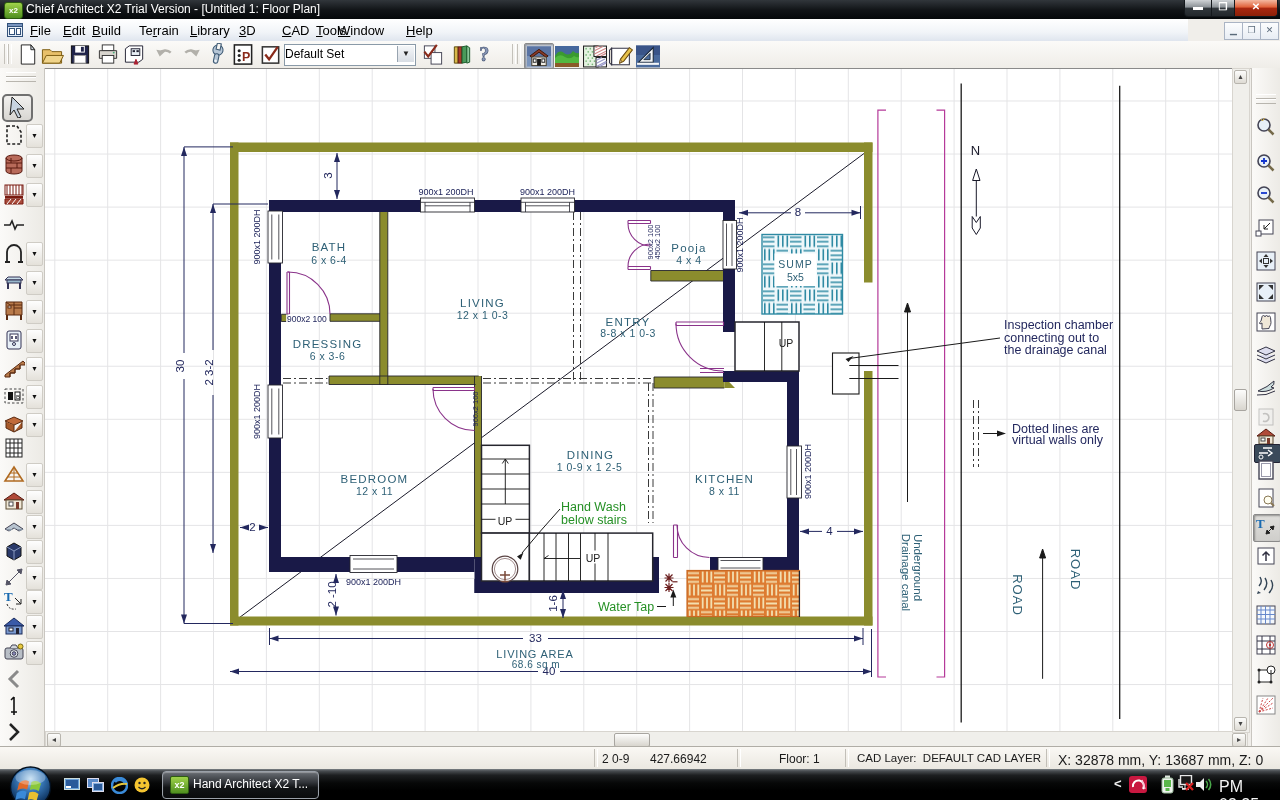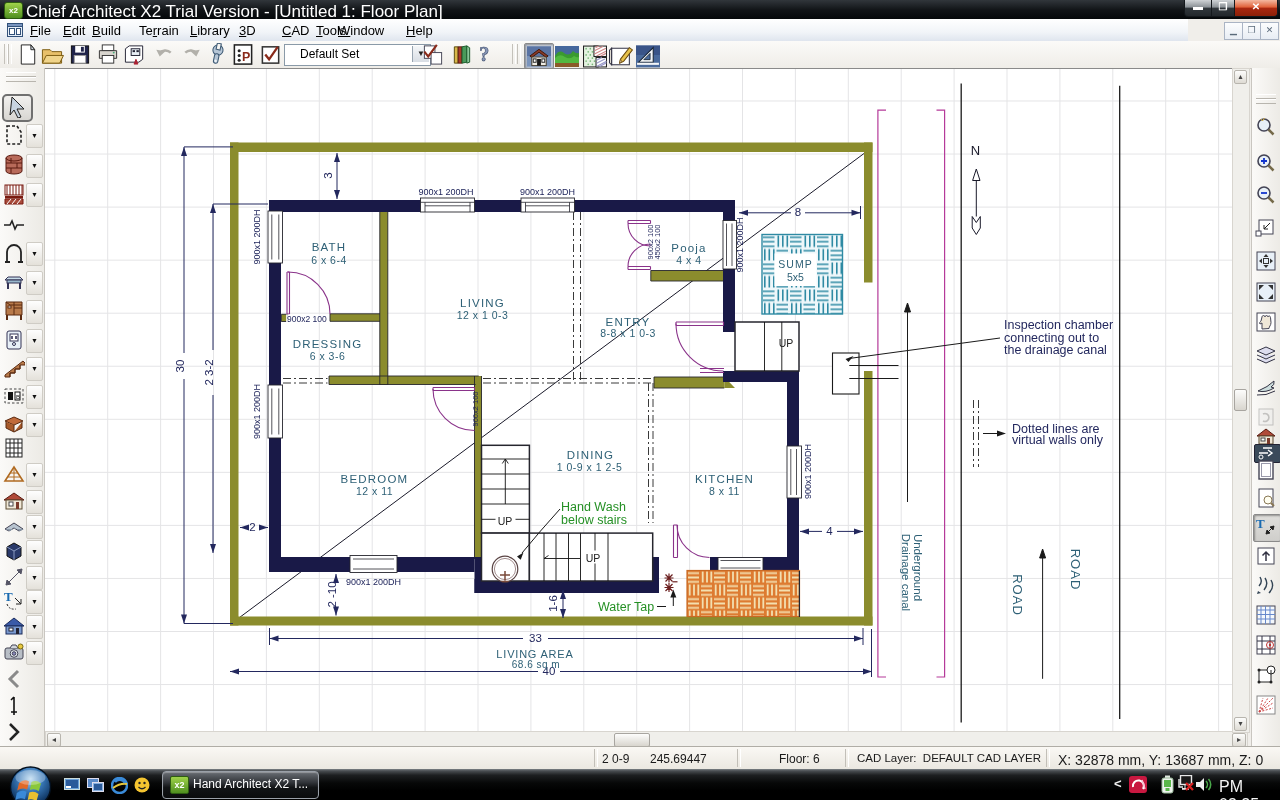--- a/index.html
+++ b/index.html
@@ -1,21 +1,21 @@
 <!DOCTYPE html>
 <html><head>
 <meta charset="utf-8">
 <style>
   html,body{-webkit-font-smoothing:antialiased;margin:0;padding:0;width:1280px;height:800px;overflow:hidden;
     font-family:"Liberation Sans",sans-serif;background:#f0eeea;position:relative;}
   .abs{position:absolute;}
   
   #title{left:0;top:0;width:1280px;height:19px;
     background:linear-gradient(#31363b,#101316 55%,#05080a);}
-  #title .tlabel{left:26px;top:2px;color:#fff;font-size:17px;}
+  #title .tlabel{left:26px;top:2px;color:#fff;font-size:12px;}
   #ticon{left:4px;top:2px;width:17px;height:15px;border-radius:3px;
     background:linear-gradient(#9fd24a,#4f8f1f);border:1px solid #2e5e10;
     color:#fff;font-size:8px;font-weight:bold;text-align:center;line-height:15px;}
   .wbtn{top:0px;height:16px;border:1px solid #14181c;border-top:none;}
   #wmin{left:1184px;width:26px;background:linear-gradient(#cfd3d6,#8b9196 45%,#31373c 50%,#23282c);border-bottom-left-radius:4px;}
   #wmax{left:1211px;width:22px;background:linear-gradient(#cfd3d6,#8b9196 45%,#31373c 50%,#23282c);}
   #wclose{left:1234px;width:42px;background:linear-gradient(#f4b8a0,#e06038 45%,#aa2810 50%,#8c2008);border-bottom-right-radius:4px;}
   .wglyph{color:#fff;text-align:center;font-size:10px;line-height:14px;font-weight:bold;}
   
   #menu{left:0;top:19px;width:1188px;height:22px;
@@ -23,21 +23,21 @@
   #menu .mi{position:absolute;top:4px;font-size:13px;color:#000;}
   #menu .mi u{text-decoration:underline;}
   #micon{left:7px;top:4px;width:16px;height:14px;}
   .mdib{top:3px;width:17px;height:16px;border:1px solid #aab4c4;background:linear-gradient(#fcfdfe,#e8edf4);text-align:center;color:#5a6a7a;font-size:9px;line-height:14px;}
   
   #tbar{left:0;top:41px;width:1280px;height:27px;
     background:linear-gradient(#fbfaf8,#efede8);border-bottom:1px solid #c9c6c0;}
   .tsep{position:absolute;top:3px;height:20px;width:2px;border-left:1px solid #c4c1ba;border-right:1px solid #ffffff;}
   .tbtn{position:absolute;top:2px;width:24px;height:23px;}
   #combo{left:284px;top:3px;width:130px;height:20px;background:#fff;border:1px solid #8a9aa8;
-    font-size:12px;color:#000;line-height:18px;padding-left:15px;}
+    font-size:12px;color:#000;line-height:18px;padding-left:0;}
   #combo .drop{position:absolute;right:1px;top:1px;width:16px;height:16px;
     background:linear-gradient(#f4f6f8,#d8dde4);border-left:1px solid #98a4b0;text-align:center;font-size:8px;line-height:16px;color:#222;}
   
   #leftbar{left:0;top:68px;width:44px;height:678px;background:linear-gradient(90deg,#fbfaf8,#eceae5);border-right:1px solid #c9c6c0;}
   #rightbar{left:1251px;top:68px;width:29px;height:678px;background:linear-gradient(90deg,#fbfaf8,#eceae5);border-left:1px solid #c9c6c0;}
   .ldrop{position:absolute;left:26px;width:15px;height:22px;background:linear-gradient(#fefefe,#e4e1da);border:1px solid #cfccc5;border-radius:2px;
     font-size:7px;color:#111;text-align:center;line-height:22px;}
   .licon{position:absolute;left:3px;width:22px;height:22px;}
   .ricon{position:absolute;left:3px;width:22px;height:22px;}
   
@@ -788,23 +788,23 @@
     </svg>
   <svg class="ricon" style="top:626px" viewBox="0 0 22 22">
       <rect x="2" y="2" width="18" height="18" fill="#fff" stroke="#888"></rect>
       <path d="M4 18 l14 -14 M4 18 l14 -9 M4 18 l14 -4 M4 18 l9 -14 M4 18 l4 -14" stroke="#c44" stroke-dasharray="2 1.5"></path>
     </svg>
 </div>
 
 <div id="status" class="abs">
   <div class="ssep" style="left:594px"></div>
   <div class="sf" style="left:602px">2 0-9</div>
-  <div class="sf" style="left:650px">245.69447</div>
+  <div class="sf" style="left:650px">427.66942</div>
   <div class="ssep" style="left:737px"></div>
-  <div class="sf" style="left:779px">Floor: 6</div>
+  <div class="sf" style="left:779px">Floor: 1</div>
   <div class="ssep" style="left:845px"></div>
   <div class="sf" style="left:857px;font-size:11.5px">CAD Layer:&nbsp; DEFAULT CAD LAYER</div>
   <div class="ssep" style="left:1046px"></div>
   <div class="sf" style="left:1058px;font-size:14px">X: 32878 mm, Y: 13687 mm, Z: 0 mm</div>
 </div>
 
 <div id="taskbar" class="abs">
   <svg class="abs" style="left:8px;top:-3px" width="45" height="38" viewBox="0 0 45 38">
     <defs>
         <radialGradient id="orb" cx="50%" cy="30%" r="75%">

